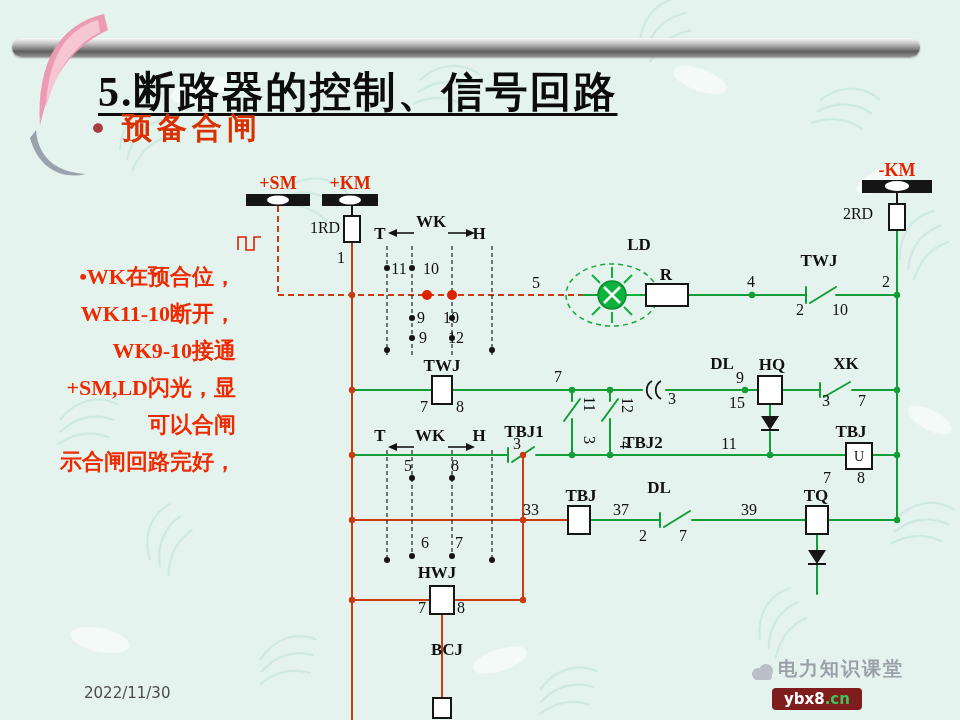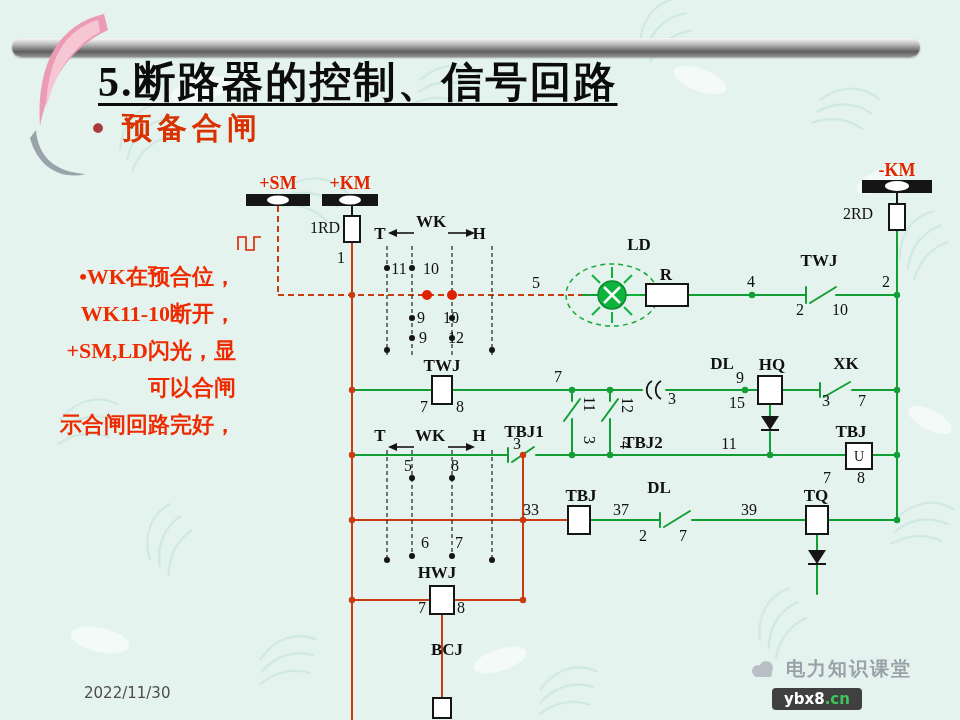--- a/index.html
+++ b/index.html
@@ -3,38 +3,38 @@
 <meta charset="utf-8">
 <style>
   html,body{margin:0;padding:0;background:#888;}
   .slide{position:relative;width:960px;height:720px;background:#e5f3ee;overflow:hidden;
          font-family:"DejaVu Sans",sans-serif;}
   .bg-decor{position:absolute;left:0;top:0;width:960px;height:720px;}
   .top-bar{position:absolute;left:12px;top:38px;width:908px;height:19px;border-radius:10px;
            background:linear-gradient(to bottom,#fafafa 0%,#c2c2c2 30%,#5f5f5f 72%,#929292 100%);
            box-shadow:0 1px 2px rgba(0,0,0,.35);}
   .pink-decor{position:absolute;left:0;top:0;width:160px;height:200px;}
-  .title{position:absolute;left:98px;top:54px;width:830px;
+  .title{position:absolute;left:98px;top:64px;width:830px;
          font-family:"Liberation Serif",serif;font-weight:bold;font-size:42px;color:#0c0c0c;
          letter-spacing:2px;text-decoration:underline;text-decoration-thickness:3px;text-underline-offset:7px;}
   .bullet-row{position:absolute;left:88px;top:108px;display:flex;align-items:center;gap:14px;}
   .bullet-dot{color:#a83c3c;font-size:34px;line-height:1;}
   .bullet-text{font-family:Liberation Mono, monospace;font-weight:bold;font-size:30px;color:#d93200;letter-spacing:5px;}
   .note{position:absolute;left:2px;top:258px;width:234px;text-align:right;
         font-family:"Liberation Serif",serif;font-weight:bold;font-size:22px;line-height:37px;color:#ee2b00;}
   .date{position:absolute;left:84px;top:684px;font-size:15px;color:#4c4c4c;}
   .circuit{position:absolute;left:0;top:0;width:960px;height:720px;}
   .circuit text{font-family:"Liberation Serif",serif;}
   .circuit text.bus{font-size:18px;font-weight:bold;fill:#e02800;}
   .circuit text.dev{font-size:17px;font-weight:bold;fill:#101010;}
   .circuit text.num{font-size:16px;fill:#101010;}
   .circuit text.small{font-size:14px;fill:#101010;}
-  .wm-name{position:absolute;left:748px;top:656px;display:flex;align-items:center;gap:8px;}
+  .wm-name{position:absolute;left:748px;top:656px;display:flex;align-items:flex-end;gap:0;}
   .wm-text{font-size:19px;color:#99a0a7;letter-spacing:2px;font-weight:bold;}
-  .wm-badge{position:absolute;left:772px;top:688px;background:#404040;border-radius:4px;
+  .wm-badge{position:absolute;left:772px;top:688px;background:#7f1d1d;border-radius:4px;
             padding:2px 12px;font-weight:bold;font-size:15px;}
   .wm-badge .main{color:#ffffff;}
   .wm-badge .tld{color:#3ec45f;}
 </style>
 </head>
 <body>
 
 <div class="slide">
 
   <svg class="bg-decor" viewBox="0 0 960 720">
@@ -96,20 +96,21 @@
 
   <div class="title">5.断路器的控制、信号回路</div>
   <div class="bullet-row">
     <span class="bullet-dot">•</span>
     <span class="bullet-text">预备合闸</span>
   </div>
 
   <div class="note">
     <div>•WK在预合位，</div>
     <div>WK11-10断开，</div>
+    <div>WK9-10接通</div>
     <div>+SM,LD闪光，显</div>
     <div>可以合闸</div>
     <div>示合闸回路完好，</div>
   </div>
 
   <svg class="circuit" viewBox="0 0 960 720">
 
     <g>
       <rect x="246" y="194" width="64" height="12" fill="#151515"></rect>
       <ellipse cx="278" cy="200" rx="11" ry="4.5" fill="#ffffff"></ellipse>

